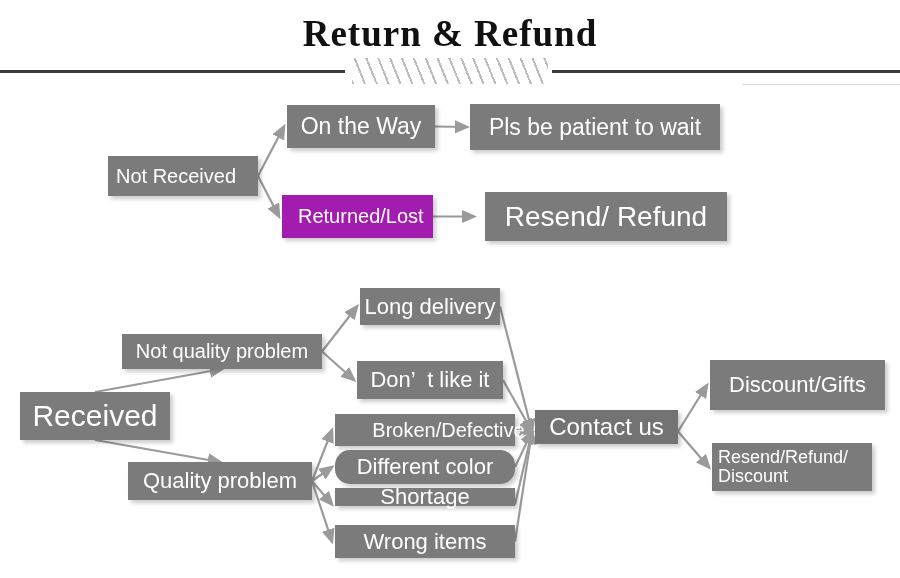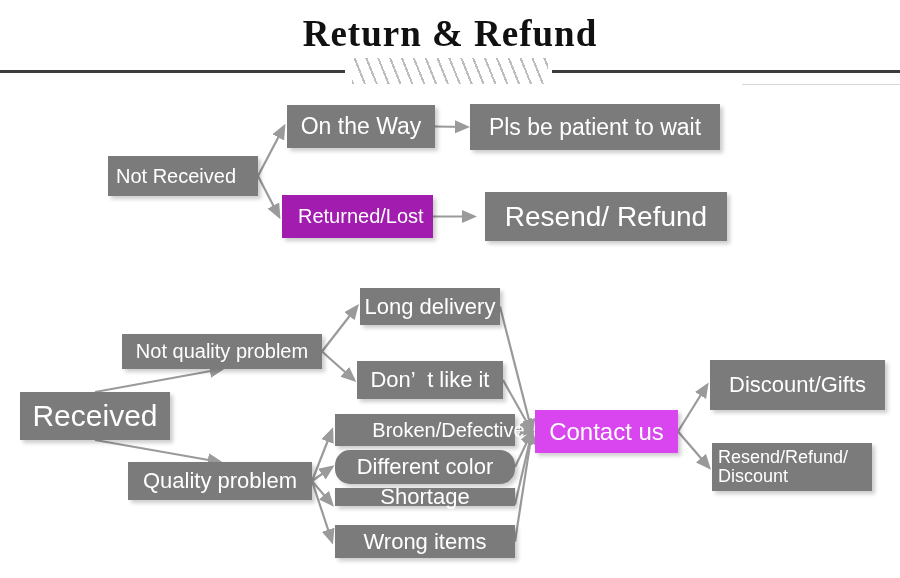--- a/index.html
+++ b/index.html
@@ -136,19 +136,19 @@
       <div class="node center" style="left: 477px; top: 192px; width: 242px; height: 49px; font-size: 28px; background: rgb(123, 123, 123); color: rgb(255, 255, 255); margin-left: 8px;"><span>Resend/ Refund</span></div>
       <div class="node center" style="left: 20px; top: 392px; width: 150px; height: 48px; font-size: 30px; background: rgb(123, 123, 123); color: rgb(255, 255, 255);"><span>Received</span></div>
       <div class="node center" style="left: 122px; top: 334px; width: 200px; height: 35px; font-size: 20px; background: rgb(123, 123, 123); color: rgb(255, 255, 255);"><span>Not quality problem</span></div>
       <div class="node center" style="left: 128px; top: 462px; width: 184px; height: 38px; font-size: 22px; background: rgb(123, 123, 123); color: rgb(255, 255, 255);"><span>Quality problem</span></div>
       <div class="node center" style="left: 360px; top: 288px; width: 140px; height: 37px; font-size: 22px; background: rgb(123, 123, 123); color: rgb(255, 255, 255);"><span>Long delivery</span></div>
       <div class="node center" style="left: 357px; top: 361px; width: 146px; height: 38px; font-size: 22px; background: rgb(123, 123, 123); color: rgb(255, 255, 255);"><span>Don’  t like it</span></div>
       <div class="node center" style="left: 335px; top: 414px; width: 180px; height: 32px; font-size: 20px; background: rgb(123, 123, 123); color: rgb(255, 255, 255); padding-left: 47px;"><span>Broken/Defective</span></div>
       <div class="node center" style="left: 335px; top: 450px; width: 180px; height: 34px; font-size: 22px; background: rgb(123, 123, 123); color: rgb(255, 255, 255); border-radius: 15px;"><span>Different color</span></div>
       <div class="node center" style="left: 335px; top: 488px; width: 180px; height: 18px; font-size: 22px; background: rgb(123, 123, 123); color: rgb(255, 255, 255);"><span>Shortage</span></div>
       <div class="node center" style="left: 335px; top: 525px; width: 180px; height: 33px; font-size: 22px; background: rgb(123, 123, 123); color: rgb(255, 255, 255);"><span>Wrong items</span></div>
-      <div class="node center" style="left: 535px; top: 410px; width: 143px; height: 43px; font-size: 24px; background: #d946ef; color: rgb(255, 255, 255);"><span>Contact us</span></div>
+      <div class="node center" style="left: 535px; top: 410px; width: 143px; height: 34px; font-size: 24px; background: #737373; color: rgb(255, 255, 255);"><span>Contact us</span></div>
       <div class="node center" style="left: 710px; top: 360px; width: 175px; height: 50px; font-size: 22px; background: rgb(123, 123, 123); color: rgb(255, 255, 255);"><span>Discount/Gifts</span></div>
       <div class="node left" style="left: 712px; top: 443px; width: 160px; height: 48px; font-size: 18px; background: rgb(123, 123, 123); color: rgb(255, 255, 255); padding-left: 6px;"><span>Resend/Refund/
 Discount</span></div>
     </div>
 
 </div>
 
 </body></html>

